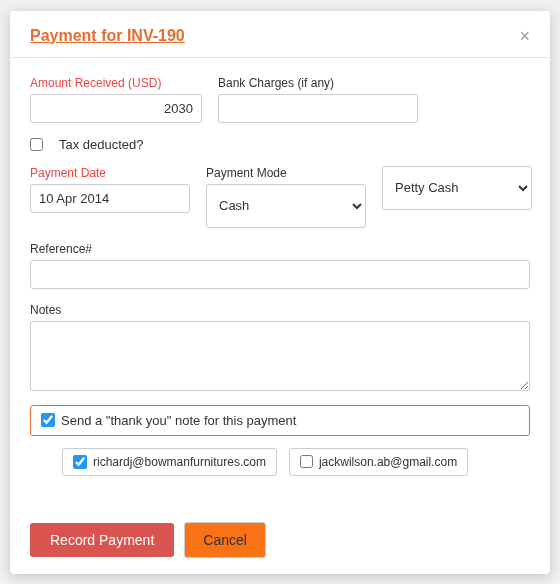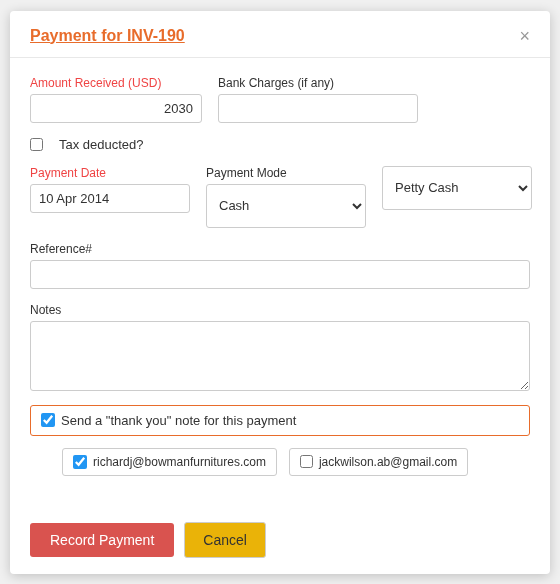--- a/index.html
+++ b/index.html
@@ -166,21 +166,21 @@
       background: #d9534f;
       color: #fff;
       border: none;
       border-radius: 3px;
       padding: 9px 20px;
       font-size: 14px;
       cursor: pointer;
       font-weight: normal;
     }
     .btn-cancel {
-      background: #eab308;
+      background: #f97316;
       color: #333;
       border: 1px solid #ccc;
       border-radius: 3px;
       padding: 9px 18px;
       font-size: 14px;
       cursor: pointer;
     }
     .checkbox-blue {
       accent-color: #2196F3;
       width: 14px;

